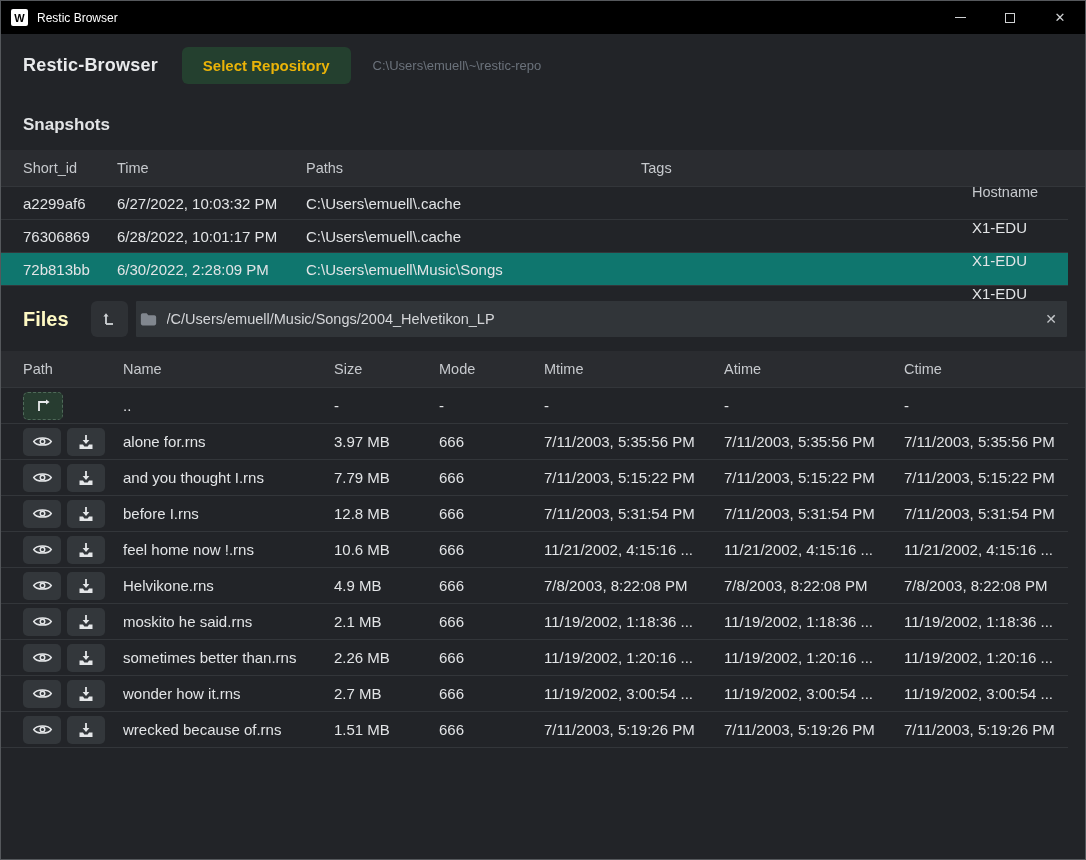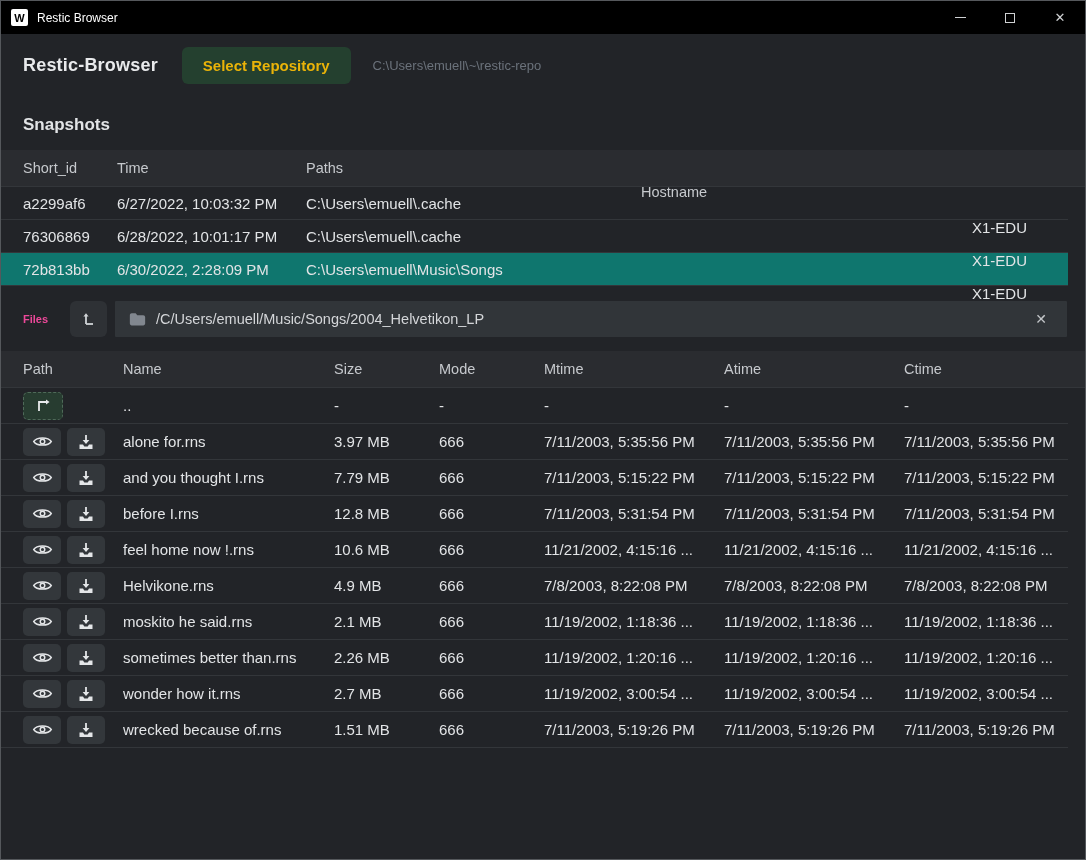--- a/index.html
+++ b/index.html
@@ -75,29 +75,29 @@
     border-bottom: 1px solid #33363a;
     font-size: 15px; color: #e2e4e6; cursor: default;
   }
   .srow.selected { background: #0f766e; }
 
   
   .files-bar {
     display: flex; align-items: center; margin-top: 8px;
     padding: 7px 18px 7px 22px;
   }
-  .files-title { font-size: 11px; font-weight: 800; color: #ec4899; }
+  .files-title { font-size: 20px; font-weight: 800; color: #fef9c3; }
   .tree-btn {
     width: 37px; height: 36px; margin-left: 22px; border: none; border-radius: 6px;
     background: #2e3135; display: flex; align-items: center; justify-content: center;
     cursor: pointer;
   }
   .crumb {
     flex: 1; height: 36px; margin-left: 8px; background: #313539; border-radius: 1px;
-    display: flex; align-items: center; padding: 0 14px;
+    display: flex; align-items: center; padding: 0 4px;
   }
   .crumb-text { margin-left: 10px; font-size: 14.5px; color: #d4d6d9; flex: 1; white-space: nowrap; overflow: hidden; }
   .crumb-close {
     background: none; border: none; color: #c3c6c9; font-size: 14px; cursor: pointer;
     font-family: "DejaVu Sans", sans-serif; padding: 4px 6px;
   }
 
   
   .fc1 { width: 100px; flex: 0 0 auto; }
   .fc2 { width: 211px; flex: 0 0 auto; }
@@ -152,20 +152,21 @@
     <button class="repo-btn">Select Repository</button>
     <span class="repo-path">C:\Users\emuell\~\restic-repo</span>
   </div>
 
   <div class="section-heading">Snapshots</div>
 
   <div class="thead">
     <div class="c sc1">Short_id</div>
     <div class="c sc2">Time</div>
     <div class="c sc3">Paths</div>
+    <div class="c sc4">Tags</div>
     <div class="c sc5">Hostname</div>
   </div>
   <div class="snap-rows" id="snap-rows">
       <div class="srow">
     <div class="c sc1">a2299af6</div>
     <div class="c sc2">6/27/2022, 10:03:32 PM</div>
     <div class="c sc3">C:\Users\emuell\.cache</div>
     <div class="c sc4"></div>
     <div class="c sc5">X1-EDU</div>
   </div>

